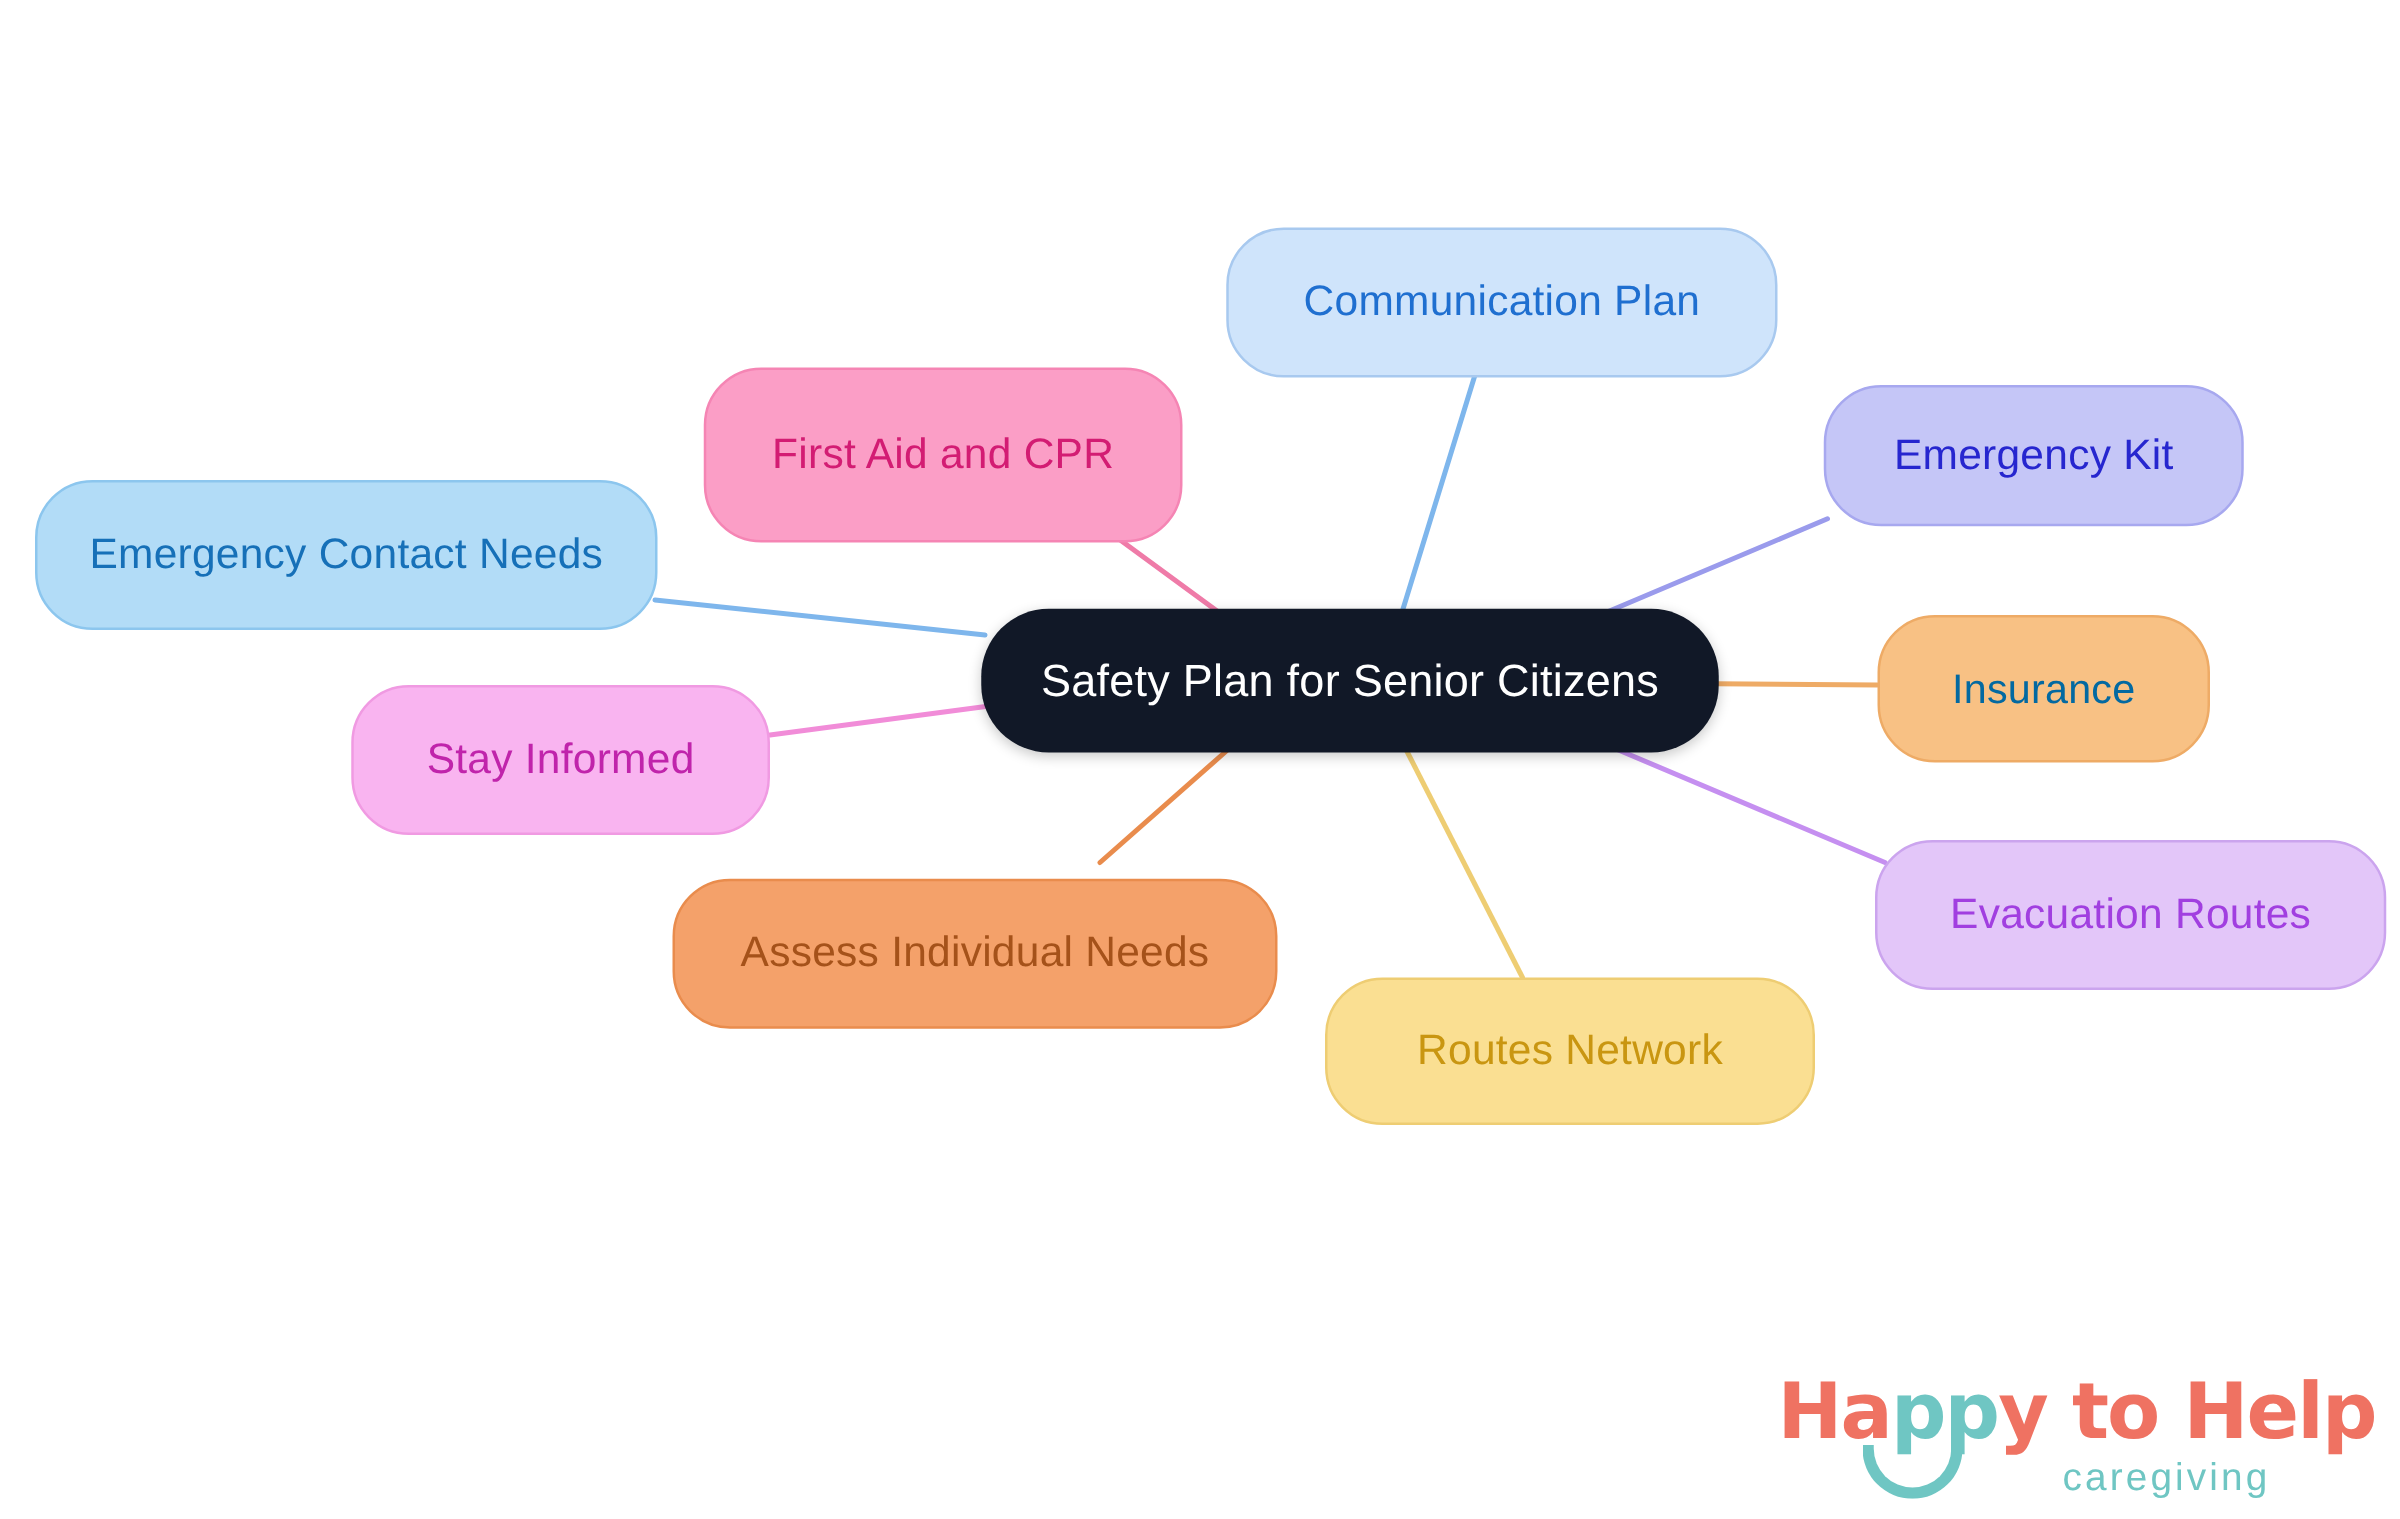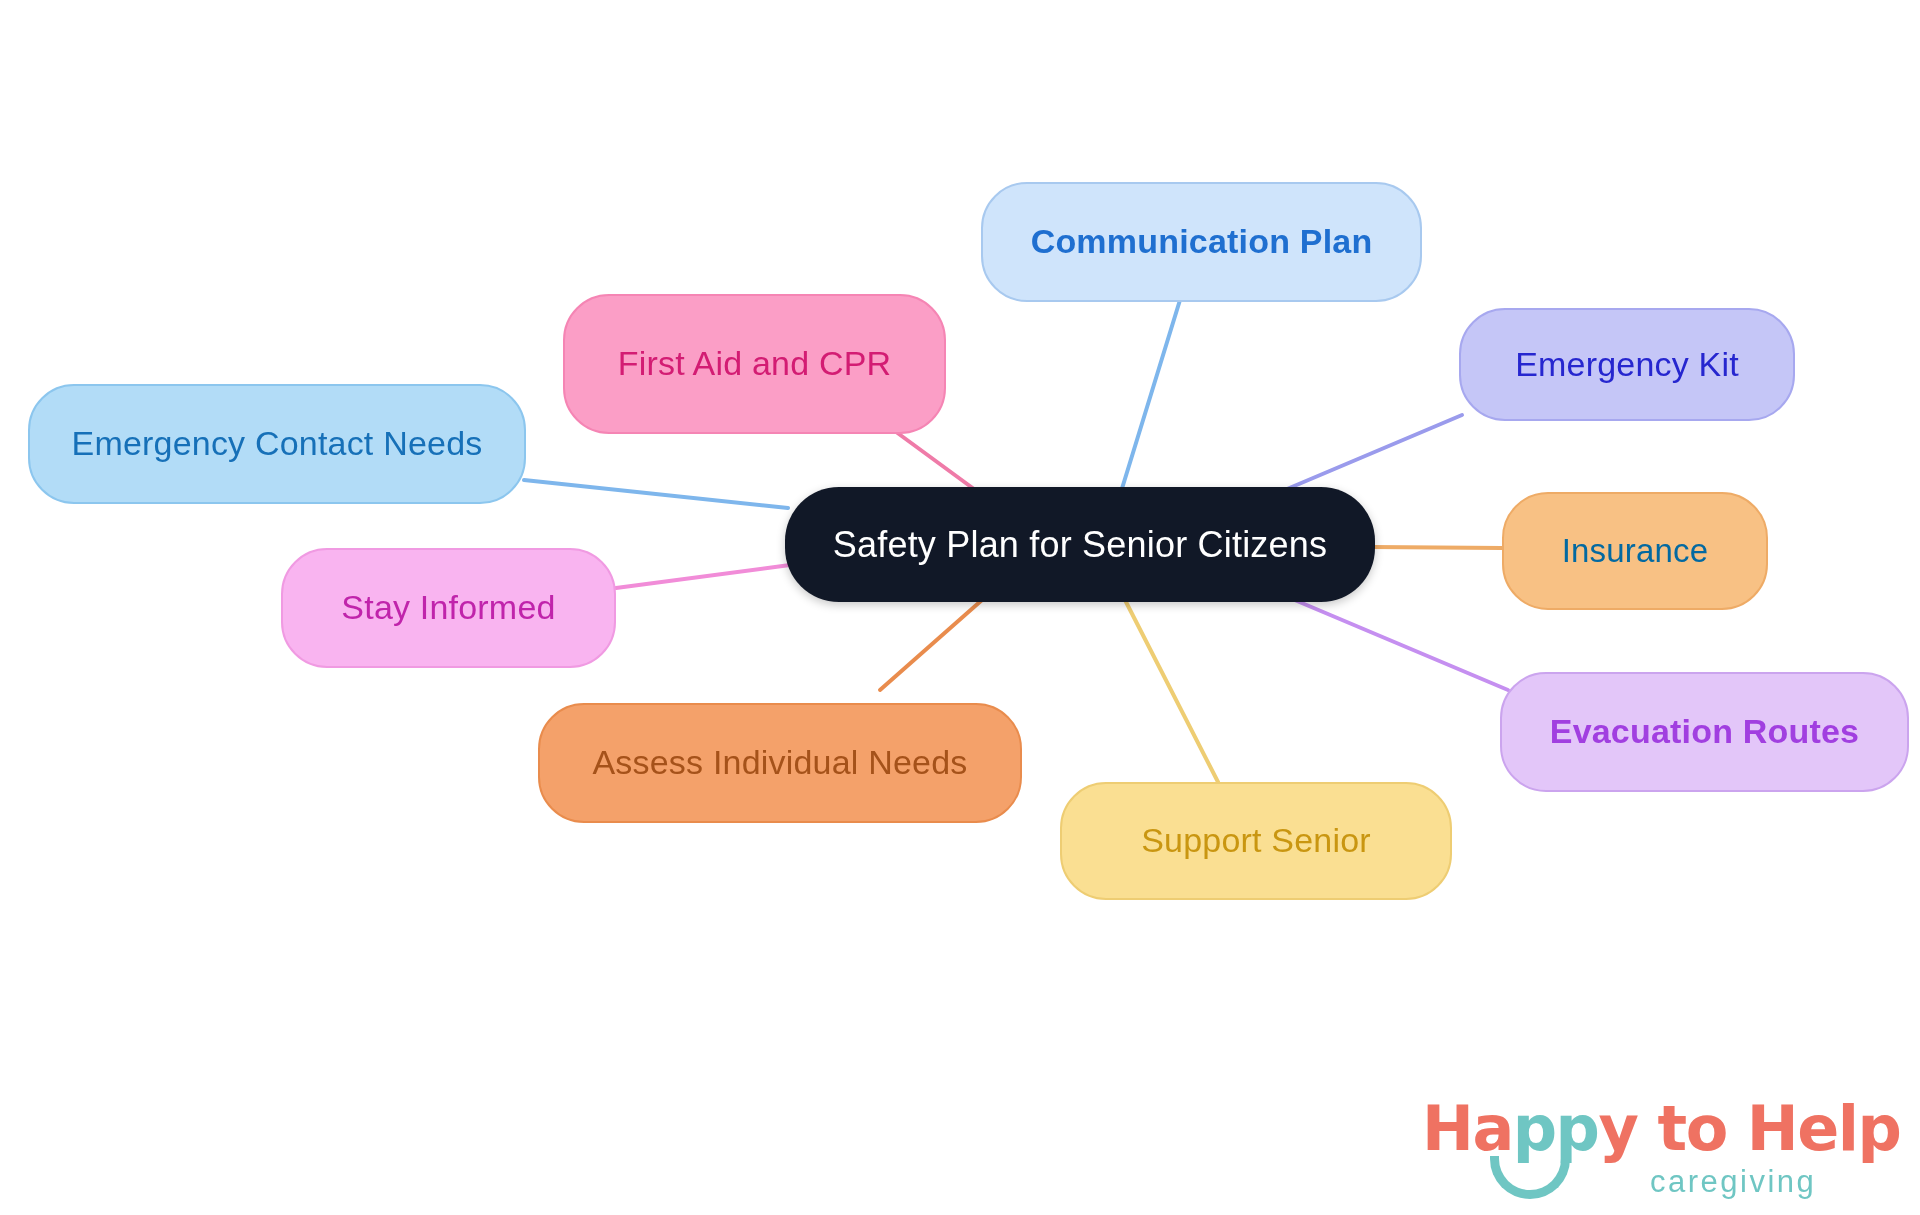--- a/index.html
+++ b/index.html
@@ -106,34 +106,34 @@
       <line x1="790" y1="565" x2="616" y2="588" stroke="#f18cd8" stroke-width="4" stroke-linecap="round"></line>
       <line x1="788" y1="508" x2="524" y2="480" stroke="#7eb6ec" stroke-width="4" stroke-linecap="round"></line>
       <line x1="978" y1="492" x2="858" y2="404" stroke="#ef7ba8" stroke-width="4" stroke-linecap="round"></line>
     </svg>
 
   <div class="node central" style="left: 785px; top: 487px; width: 590px; height: 115px; background: rgb(17, 24, 39); color: rgb(255, 255, 255); border-color: rgb(17, 24, 39); font-size: 36px; justify-content: center;">
     <span class="node-label">Safety Plan for Senior Citizens</span>
   </div>
 
   <div id="branch-nodes">
-      <div class="node" style="left: 981px; top: 182px; width: 441px; height: 120px; background: rgb(207, 228, 251); color: rgb(31, 111, 208); border-color: rgb(168, 201, 239); font-size: 34px; font-weight: bold;">
+      <div class="node" style="left: 981px; top: 182px; width: 441px; height: 120px; background: rgb(207, 228, 251); color: rgb(31, 111, 208); border-color: rgb(168, 201, 239); font-size: 34px;">
         <span class="node-label">Communication Plan</span>
       </div>
       <div class="node" style="left: 1459px; top: 308px; width: 336px; height: 113px; background: rgb(197, 198, 247); color: rgb(38, 38, 207); border-color: rgb(167, 168, 239); font-size: 34px;">
         <span class="node-label">Emergency Kit</span>
       </div>
       <div class="node" style="left: 1502px; top: 492px; width: 266px; height: 118px; background: rgb(248, 193, 132); color: #0369a1; border-color: rgb(238, 171, 102); font-size: 33px;">
         <span class="node-label">Insurance</span>
       </div>
-      <div class="node" style="left: 1500px; top: 672px; width: 409px; height: 120px; background: rgb(227, 198, 249); color: rgb(161, 63, 224); border-color: rgb(203, 164, 238); font-size: 34px; font-weight: bold;">
+      <div class="node" style="left: 1500px; top: 672px; width: 409px; height: 120px; background: rgb(227, 198, 249); color: rgb(161, 63, 224); border-color: rgb(203, 164, 238); font-size: 34px;">
         <span class="node-label">Evacuation Routes</span>
       </div>
       <div class="node" style="left: 1060px; top: 782px; width: 392px; height: 118px; background: rgb(250, 223, 146); color: rgb(201, 150, 17); border-color: rgb(238, 205, 115); font-size: 34px;">
-        <span class="node-label">Support Senior</span>
+        <span class="node-label">Routes Network</span>
       </div>
       <div class="node" style="left: 538px; top: 690px; width: 484px; height: 120px; background: rgb(244, 161, 106); color: rgb(165, 82, 26); border-color: rgb(233, 140, 77); font-size: 34px; margin-top: 13px;">
         <span class="node-label">Assess Individual Needs</span>
       </div>
       <div class="node" style="left: 281px; top: 548px; width: 335px; height: 120px; background: rgb(249, 180, 240); color: rgb(192, 36, 171); border-color: rgb(240, 154, 226); font-size: 34px;">
         <span class="node-label">Stay Informed</span>
       </div>
       <div class="node" style="left: 28px; top: 384px; width: 498px; height: 120px; background: rgb(178, 220, 247); color: rgb(22, 112, 184); border-color: rgb(140, 198, 238); font-size: 34px;">
         <span class="node-label">Emergency Contact Needs</span>
       </div>

